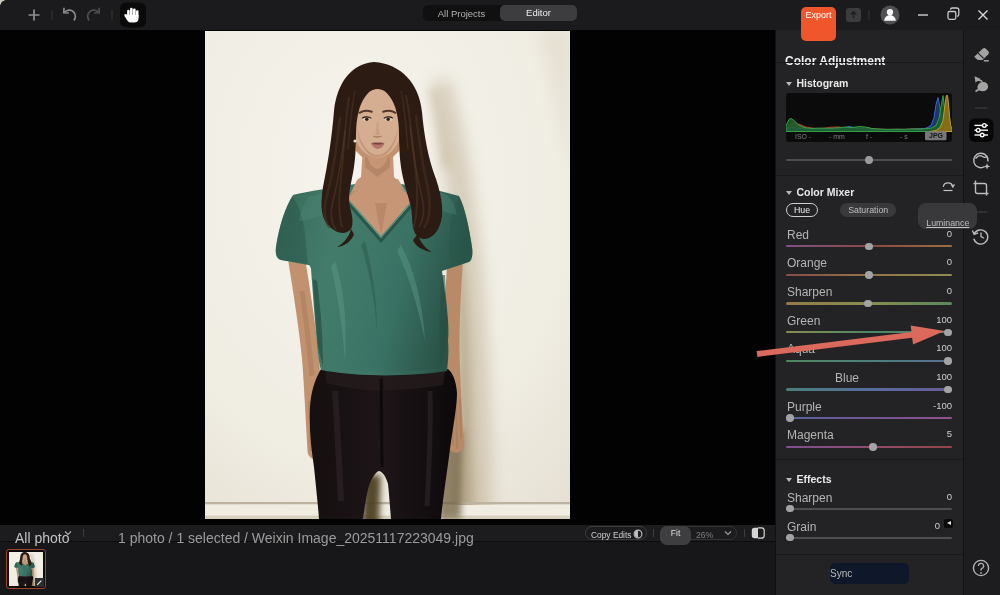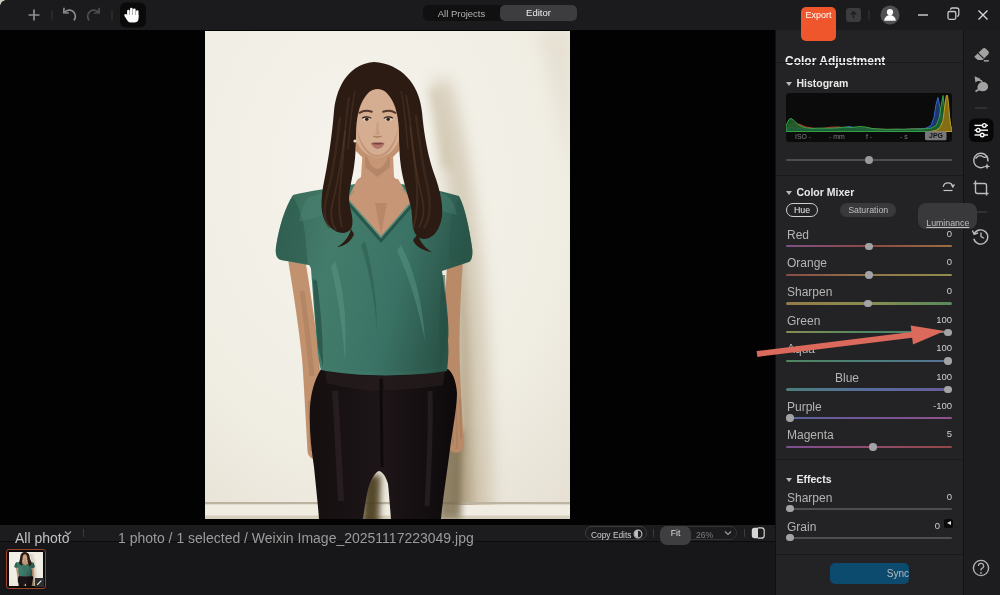--- a/index.html
+++ b/index.html
@@ -172,21 +172,21 @@
 <div class="abs mix-val" style="left:880px;top:491px;width:72px;">0</div>
 <div class="abs" style="left:786px;top:507.5px;width:166px;height:2px;background:#4e4e50;border-radius:1px;"></div>
 <div class="abs knob" style="left:786px;top:504.8px;"></div>
 <div class="abs mix-label" style="left:787px;top:519.5px;">Grain</div>
 <div class="abs mix-val" style="left:864px;top:519.5px;width:76px;">0</div>
 <div class="abs" style="left:944px;top:519px;width:9px;height:9px;background:#0a0a0a;border-radius:2px;"></div>
 <div class="abs" style="left:947px;top:521px;width:0;height:0;border-top:2.5px solid transparent;border-bottom:2.5px solid transparent;border-right:4px solid #e8e8e8;"></div>
 <div class="abs" style="left:786px;top:536.5px;width:166px;height:2px;background:#4e4e50;border-radius:1px;"></div>
 <div class="abs knob" style="left:786px;top:533.8px;"></div>
 <div class="abs hline" style="left:776px;top:554px;width:187px;"></div>
-<div class="abs" style="left:830px;top:563px;width:79px;height:21px;background:#0c4a6e;border-radius:5px;color:#bababa;font-size:10px;text-align:right;line-height:21px;">Sync</div>
+<div class="abs" style="left:830px;top:563px;width:79px;height:21px;background:#0f172a;border-radius:5px;color:#bababa;font-size:10px;text-align:left;line-height:21px;">Sync</div>
 
 <svg class="abs" style="left:963px;top:30px;" width="37" height="565" viewBox="0 0 37 565">
   <g stroke="#bcbcbc" stroke-width="1.4" fill="none">
 
     <g transform="translate(18,25)">
       <path d="M-6.5 1.6 L1.6 -6.2 a2.4 2.4 0 0 1 3.3 0 L7.2 -4 a2.3 2.3 0 0 1 0.1 3.2 L1.6 5 L-3.2 5 L-6.6 1.9 Z" fill="#a2a2a2" stroke="none"></path>
       <path d="M-2.9 -1.8 L2.6 3.4" stroke="#1d1d1f" stroke-width="1.1"></path>
       <line x1="2.8" y1="5.8" x2="7.8" y2="5.8" stroke="#a2a2a2" stroke-width="1.5"></line>
     </g>
 

